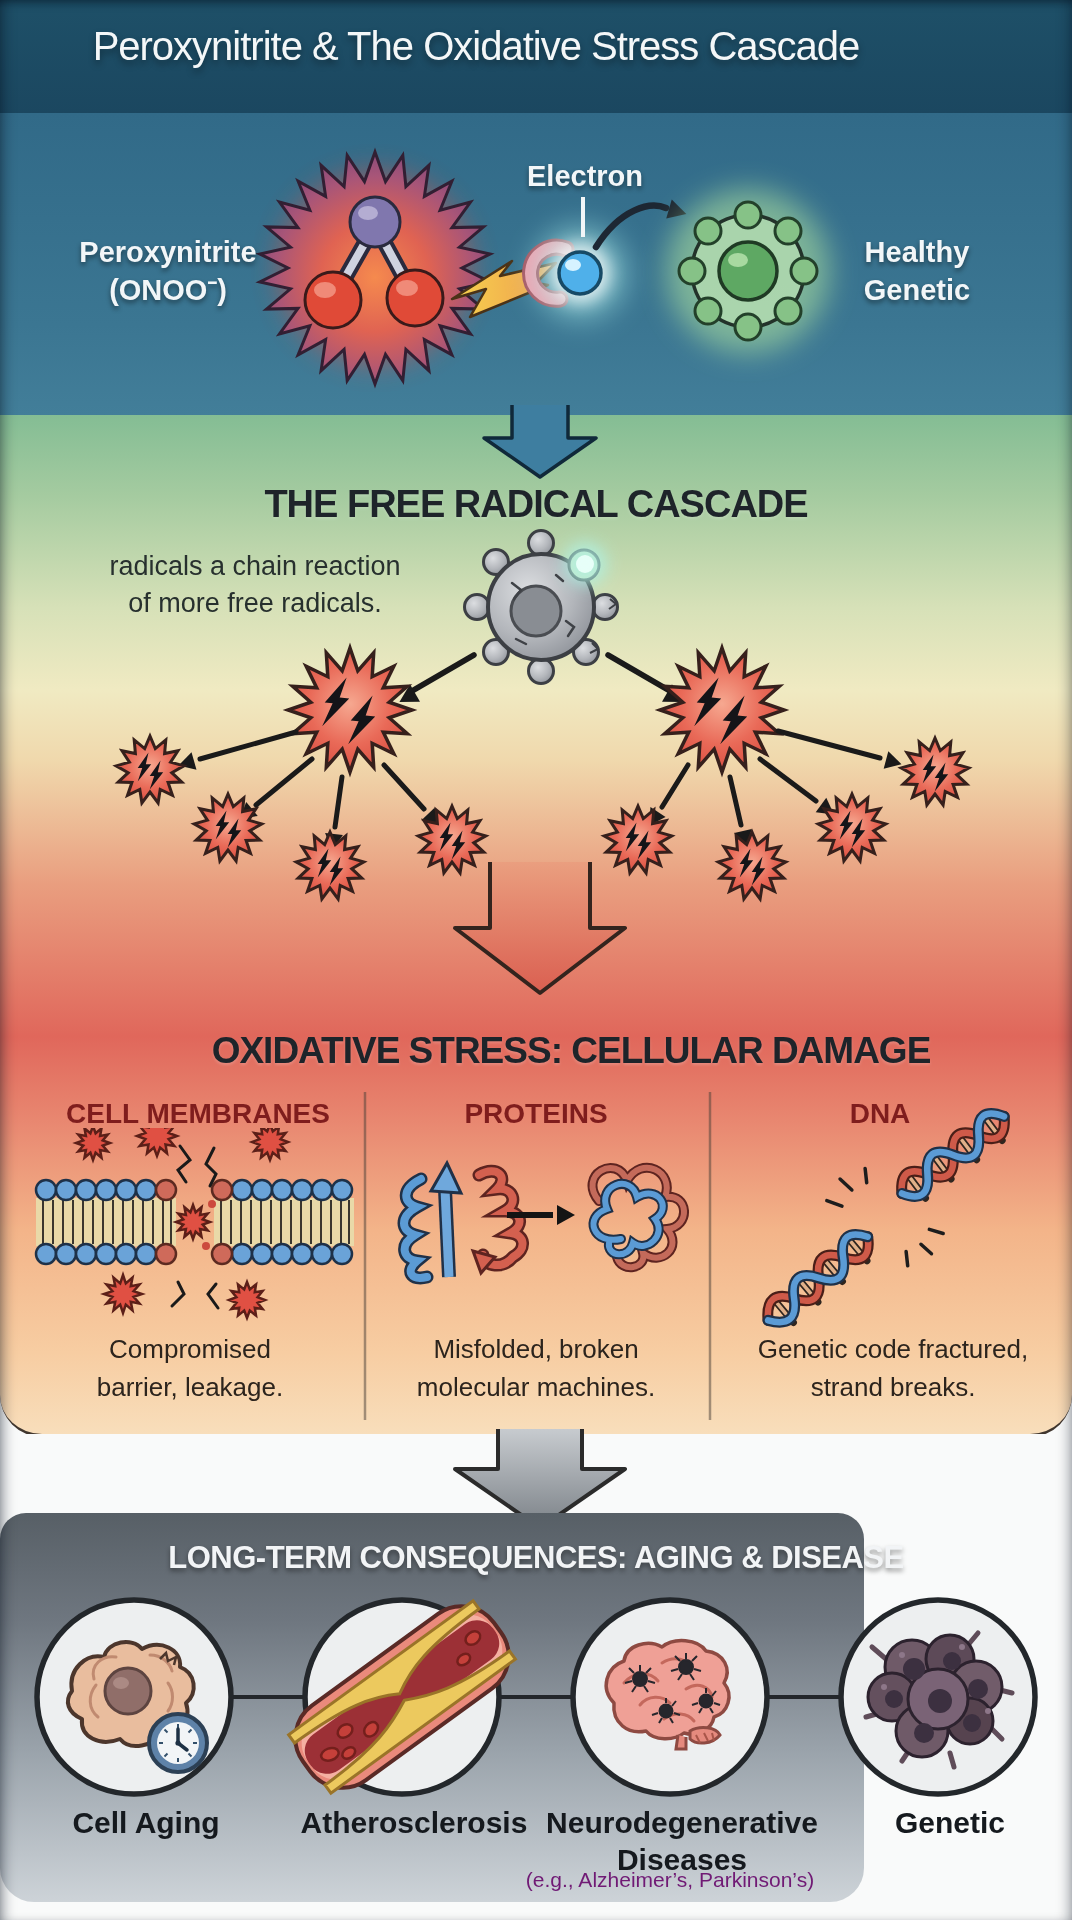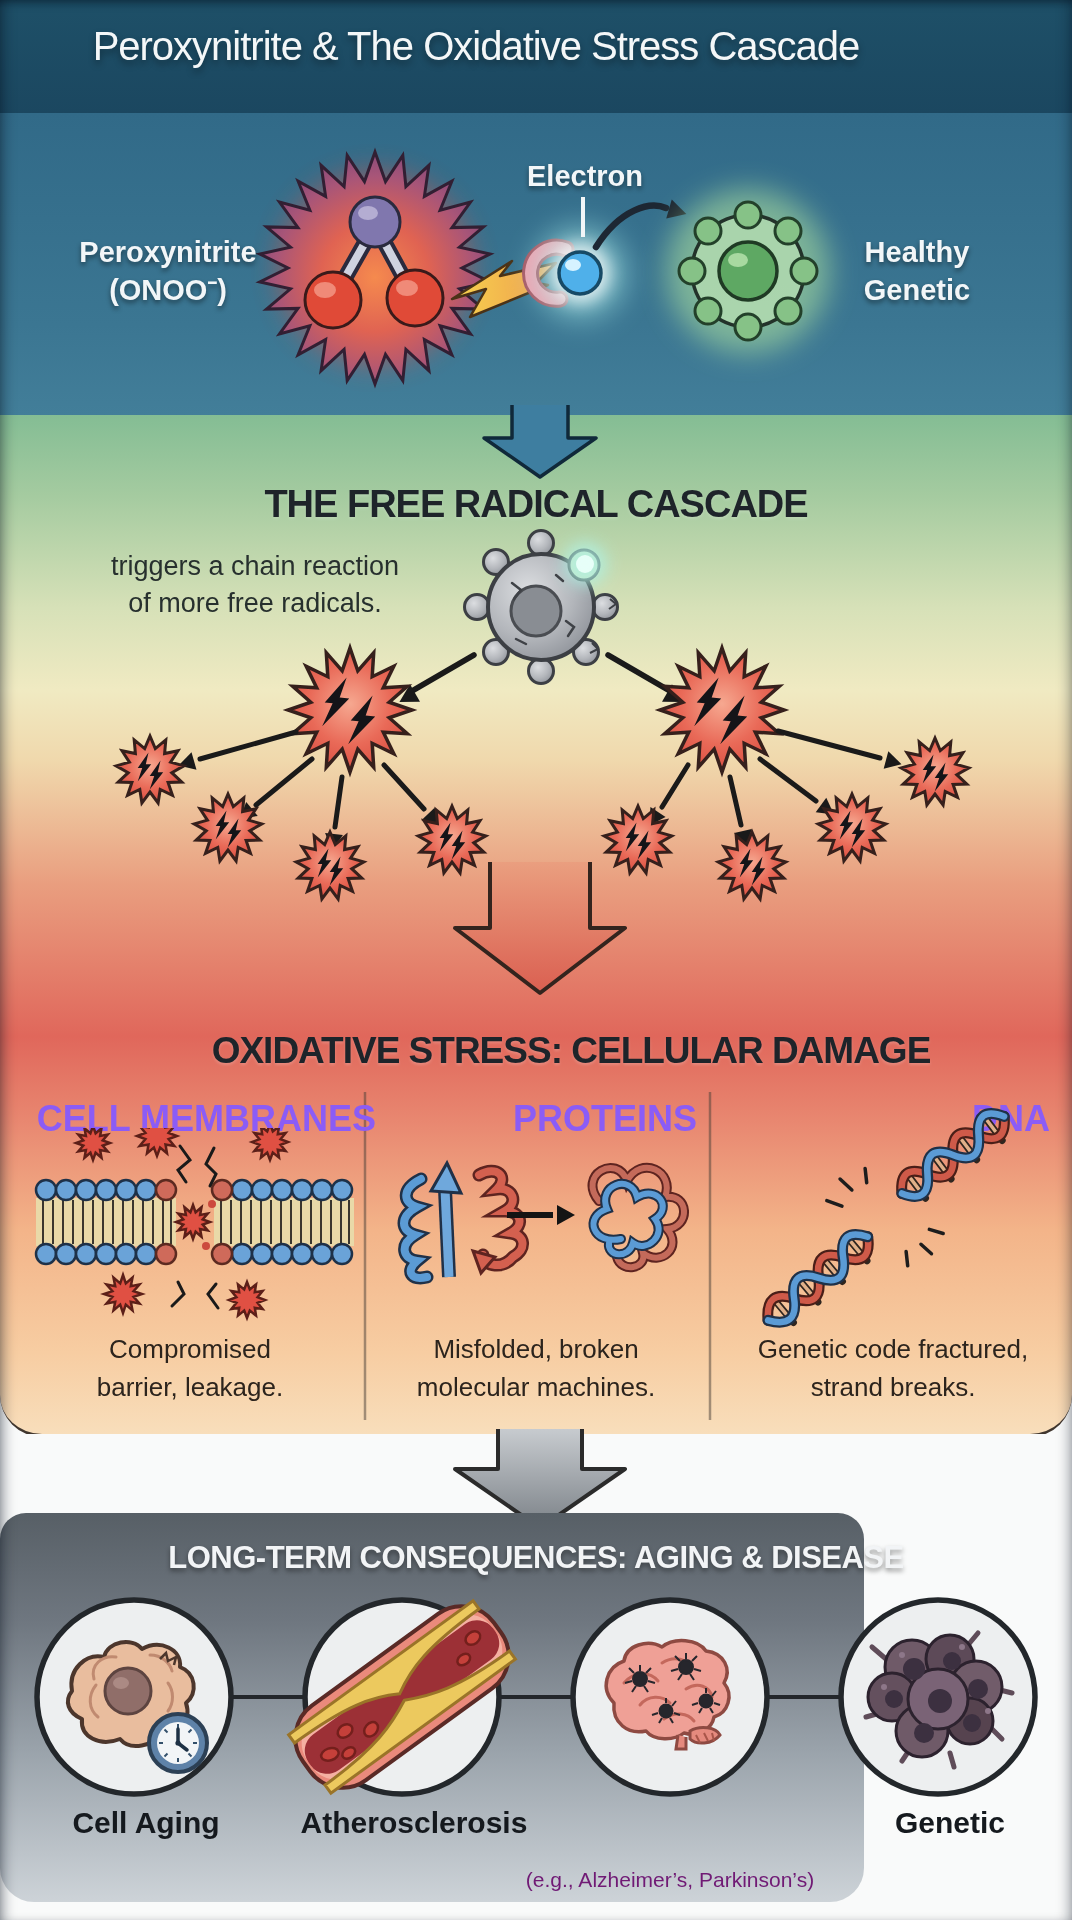--- a/index.html
+++ b/index.html
@@ -41,21 +41,21 @@
     font-weight:700;letter-spacing:-1px;
     text-shadow:0 2px 3px rgba(255,255,255,.18);
   }
   .cascade-heading{top:483px;font-size:38px;}
   .cascade-desc{
     left:60px;top:548px;width:390px;text-align:center;
     color:#27302e;font-size:27px;line-height:37px;font-weight:400;
   }
   .damage-heading{top:1030px;font-size:37px;padding-left:35px;}
   .col-header{
-    top:1098px;text-align:right;color:#8b5cf6;font-size:36px;font-weight:700;
+    top:1098px;text-align:center;color:#7f1d1d;font-size:28px;font-weight:700;
   }
   .col-caption{
     top:1330px;text-align:center;color:#2c241d;font-size:26px;line-height:38px;font-weight:400;
   }
   .sec-gap{left:0;top:1434px;width:1072px;height:79px;background:#f9fafa;}
   .sec-card{
     left:0;top:1513px;width:864px;height:389px;
     background:linear-gradient(180deg,#575f66 0%,#6f7press 0%,#6f7780 28%,#9ba4ac 62%,#cdd3d8 100%);
     background:linear-gradient(180deg,#575f66 0%,#6f7780 28%,#9ba4ac 62%,#cdd3d8 100%);
     border-radius:26px 26px 34px 34px;
@@ -316,21 +316,21 @@
     </g>
 
     <path d="M490,447 L490,513 L455,513 L540,578 L625,513 L590,513 L590,447" fill="url(#bigArrowGrad)" fill-opacity=".88" stroke="#33241e" stroke-width="4" stroke-linejoin="round"></path>
 
     <line x1="365" y1="677" x2="365" y2="1005" stroke="#4a4038" stroke-opacity=".5" stroke-width="2.5"></line>
     <line x1="710" y1="677" x2="710" y2="1005" stroke="#4a4038" stroke-opacity=".5" stroke-width="2.5"></line>
   </svg>
 
   <div class="abs h-dark cascade-heading">THE FREE RADICAL CASCADE</div>
   <div class="abs cascade-desc">
-    <div>triggers a chain reaction</div>
+    <div>radicals a chain reaction</div>
     <div>of more free radicals.</div>
   </div>
   <div class="abs h-dark damage-heading">OXIDATIVE STRESS: CELLULAR DAMAGE</div>
 
   <div class="abs col-header" style="left:20px;width:356px">CELL MEMBRANES</div>
   <div class="abs col-header" style="left:375px;width:322px">PROTEINS</div>
   <div class="abs col-header" style="left:710px;width:340px">DNA</div>
 
   <svg class="abs" style="left:22px;top:1128px" width="350" height="195" viewBox="0 0 350 195">
     <rect x="14" y="70" width="140" height="48" fill="#e9d9a8"></rect>
@@ -606,17 +606,21 @@
         <circle cx="-36" cy="-42" r="3"></circle>
           <circle cx="24" cy="-50" r="3"></circle>
           <circle cx="-54" cy="-10" r="3"></circle>
           <circle cx="50" cy="14" r="3"></circle>
       </g>
     </g>
   </svg>
 
   <div class="abs cons-label" style="left:0;top:1804px;width:268px">Cell Aging</div>
   <div class="abs cons-label" style="left:268px;top:1804px;width:268px">Atherosclerosis</div>
+  <div class="abs cons-label" style="left:520px;top:1804px;width:300px">
+    <div>Neurodegenerative</div>
+    <div>Diseases</div>
+  </div>
   <div class="abs cons-sublabel" style="left:490px;top:1868px;width:360px">(e.g., Alzheimer’s, Parkinson’s)</div>
   <div class="abs cons-label" style="left:804px;top:1804px;width:268px">Genetic</div>
 
   <div class="abs vignette"></div>
 </div>
 
 </body></html>

